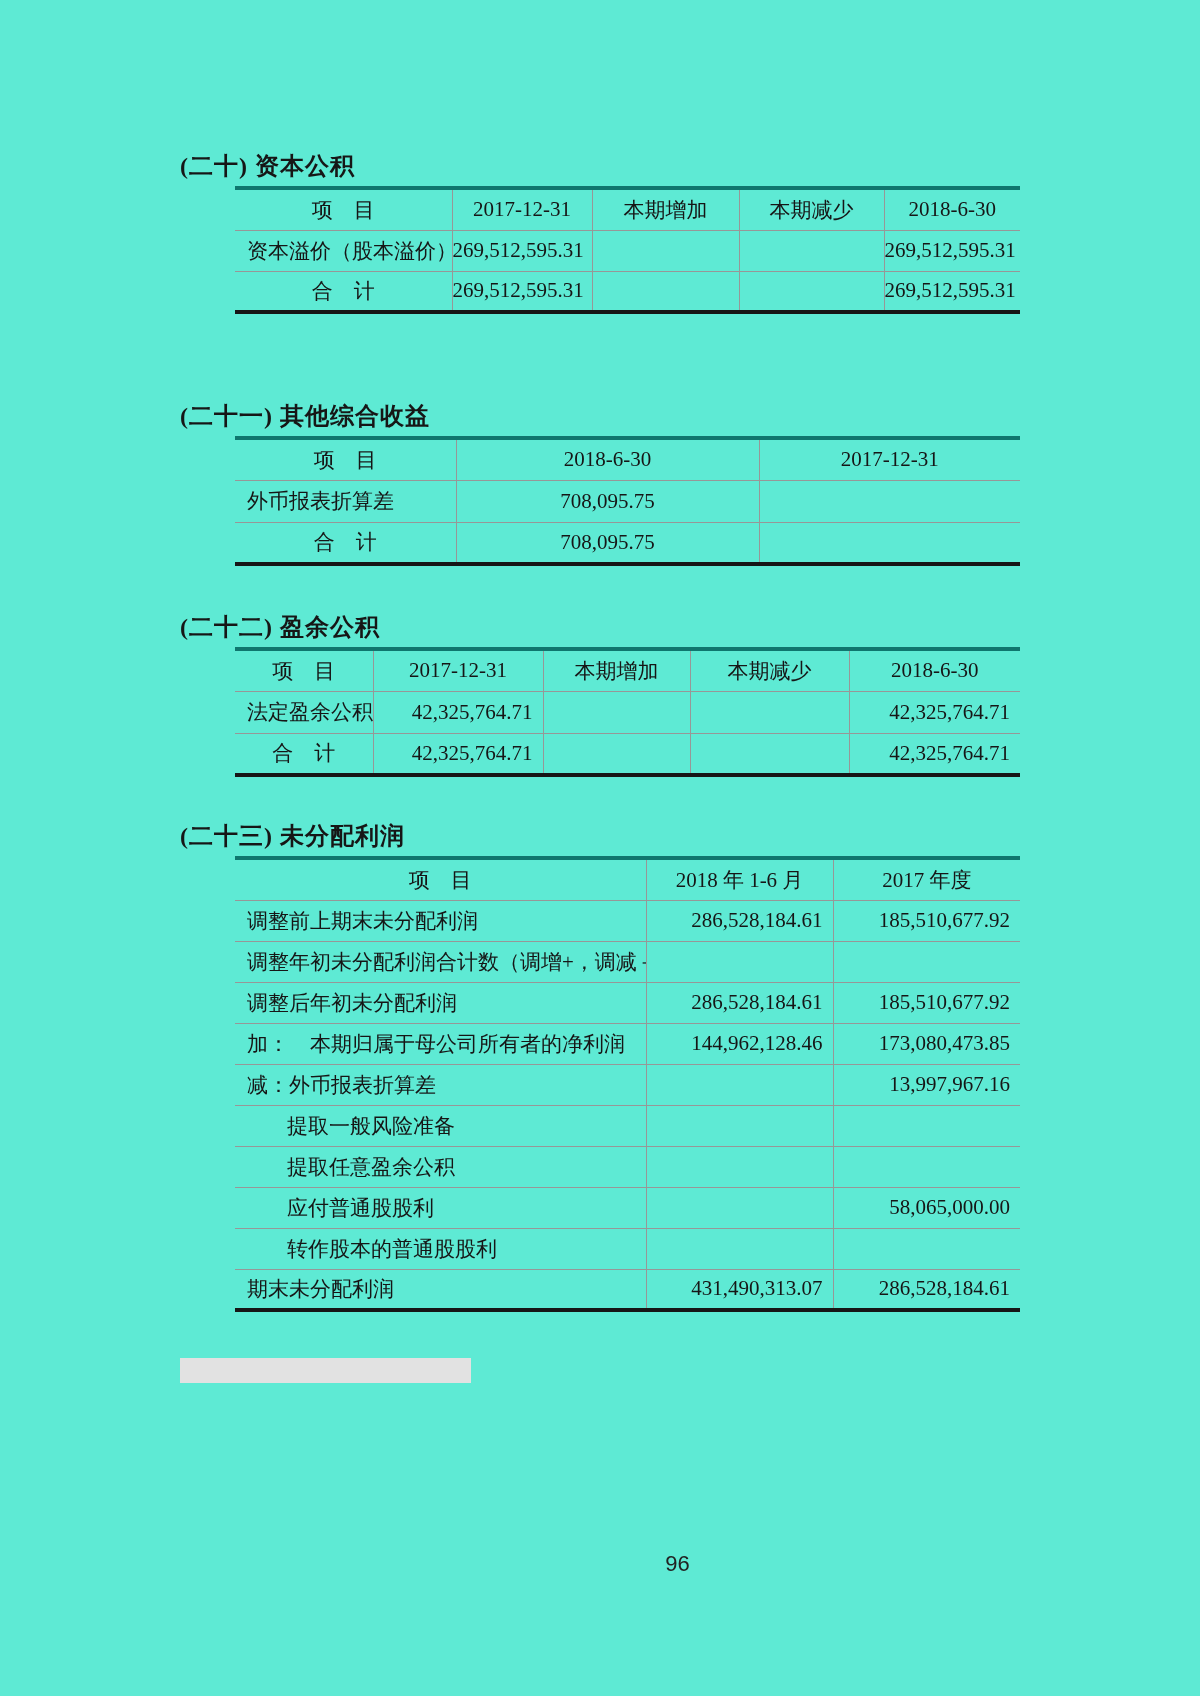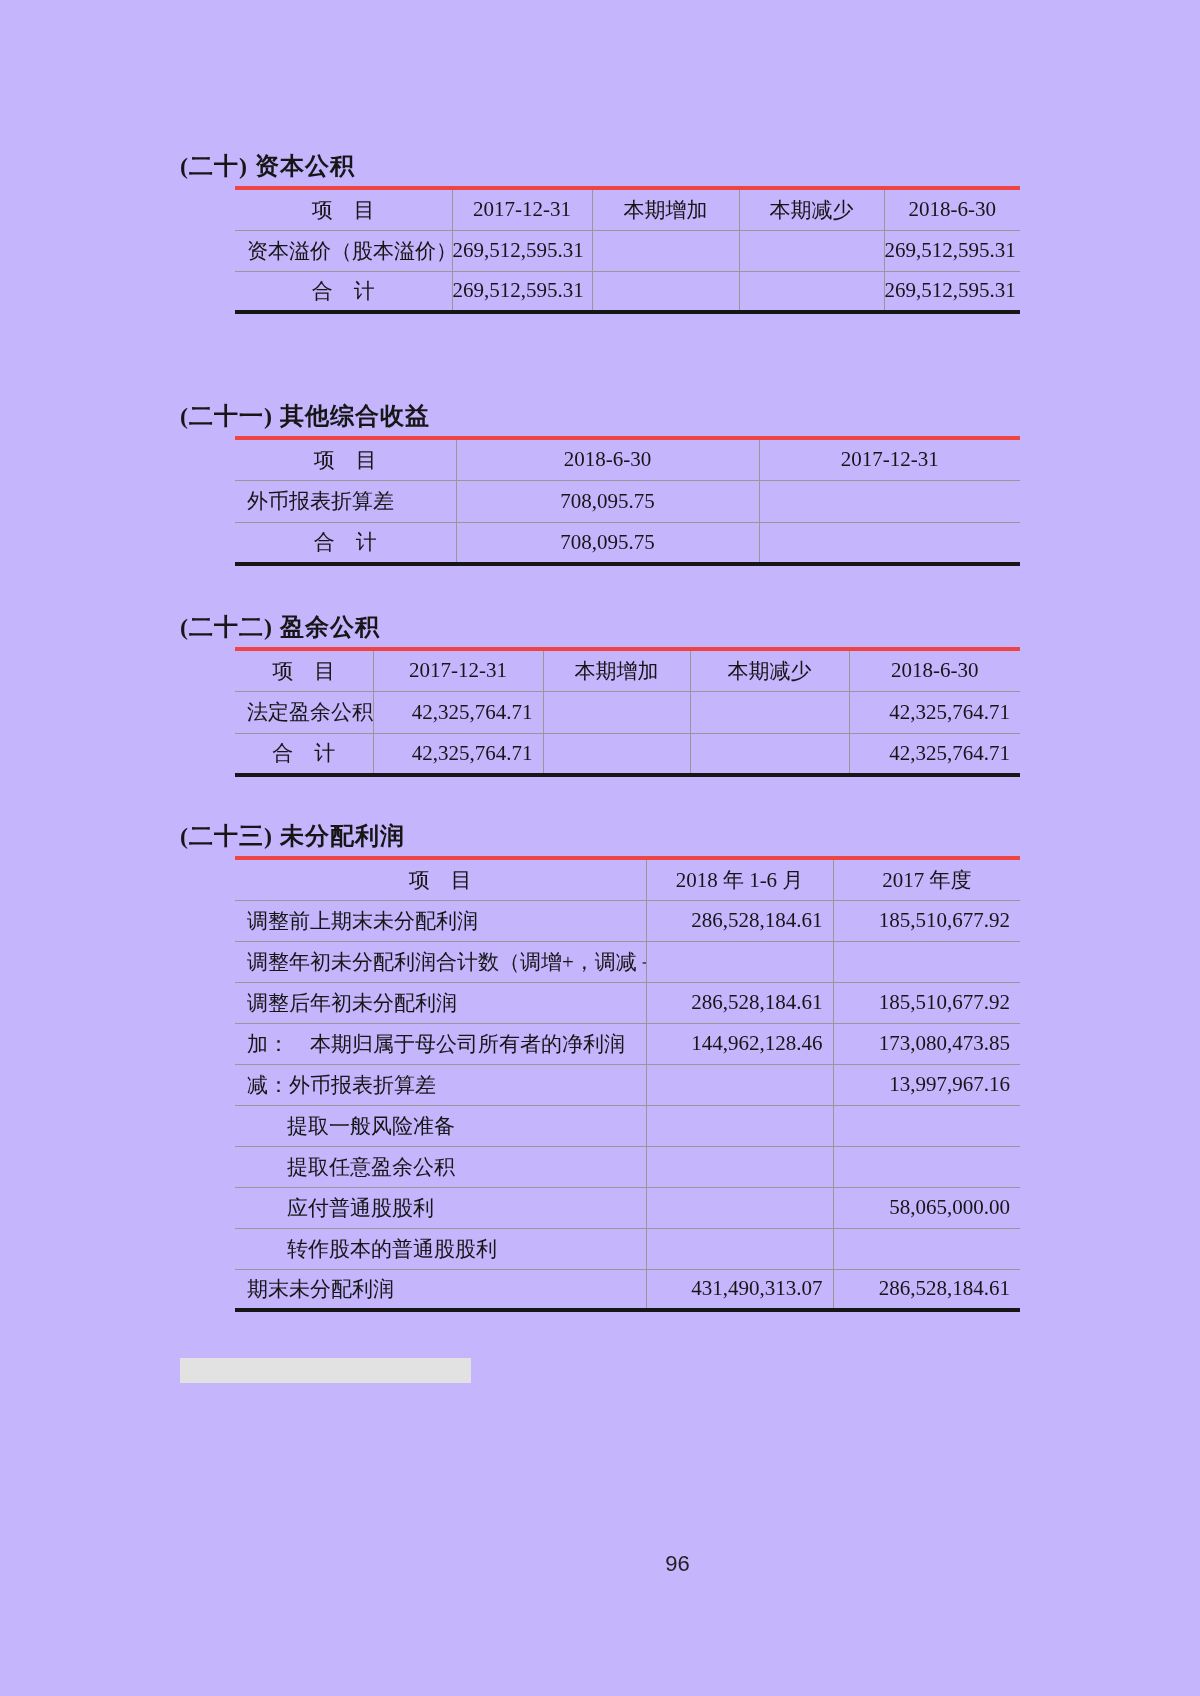--- a/index.html
+++ b/index.html
@@ -1,37 +1,37 @@
 <!DOCTYPE html>
 <html><head>
 <meta charset="utf-8">
 <style>
   html,body{margin:0;padding:0;background:#f2f2f2;}
   .page{
     position:relative;
     width:1200px;height:1696px;
     margin:0 auto;
-    background:#c4b5fd;
+    background:#5eead4;
     font-family:"Liberation Serif","DejaVu Serif",serif;
     color:#161616;
     overflow:hidden;
   }
   .section{position:absolute;left:180px;width:840px;}
   .sec-title{
     height:40px;line-height:40px;
     font-size:24px;font-weight:bold;
     letter-spacing:1px;
     white-space:nowrap;
   }
   table.tbl{
     margin-left:55px;
     width:785px;
     table-layout:fixed;
     border-collapse:collapse;
-    border-top:4px solid #ef4444;
+    border-top:4px solid #0f766e;
     border-bottom:4px solid #161616;
   }
   .tbl td{
     border:1px solid #979797;
     font-size:21px;
     white-space:nowrap;
     overflow:hidden;
     padding:0;
   }
   .tbl tr td:first-child{border-left:0;}

